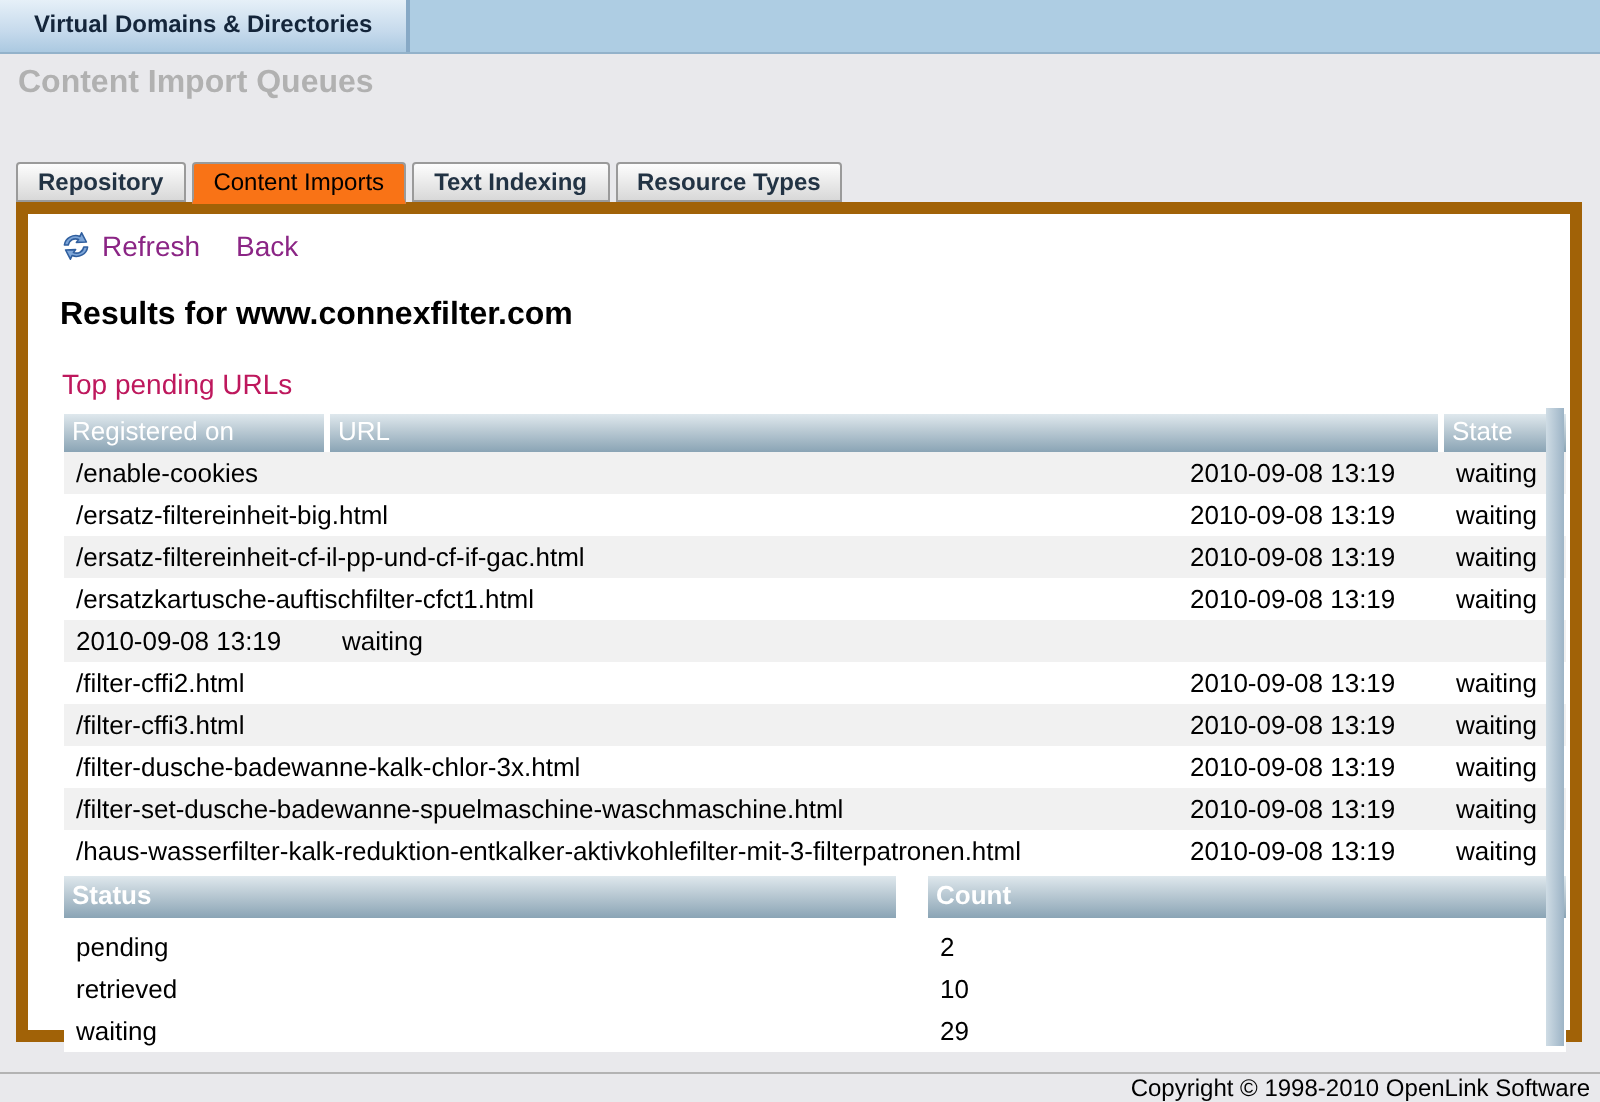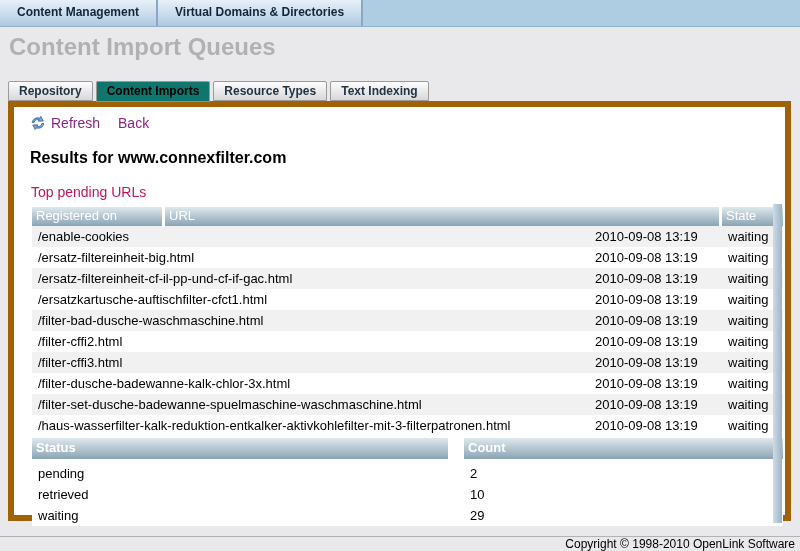--- a/index.html
+++ b/index.html
@@ -26,21 +26,21 @@
     font-size:12px; font-weight:bold; color:#14253a;
     background:linear-gradient(#e6f0f8 0%, #c6daec 60%, #abc9e1 100%);
     border-right:2px solid #87a9c6;
     cursor:pointer;
     white-space:nowrap;
   }
 
   
   .page-title {
     position:absolute; top:33px; left:9px;
-    font-size:24px; font-weight:bold; color:#b1b1b1;
+    font-size:16px; font-weight:bold; color:#b1b1b1;
   }
 
   
   .tabs {
     position:absolute; top:81px; left:8px;
     display:flex; gap:3px;
     z-index:3;
   }
   .tab {
     height:20px; line-height:19px;
@@ -48,23 +48,23 @@
     font-size:12px; color:#223344;
     background:linear-gradient(#fdfdfd, #d8d8d8);
     border:1px solid #9a9a9a;
     border-radius:2px 2px 0 0;
     cursor:pointer;
     white-space:nowrap;
     font-weight:bold;
   }
   .tab.active {
     height:21px;
-    font-weight:bold; color:#000;
-    background:#0f766e;
-    border-bottom:1px solid #f97316;
+    font-weight:normal; color:#000;
+    background:#f97316;
+    border-bottom:3px solid #f97316;
   }
 
   
   .panel {
     position:absolute; top:101px; left:8px;
     width:783px; height:420px;
     background:#fff;
     border:6px solid #a16207;
     z-index:1;
   }
@@ -134,31 +134,30 @@
     text-align:right;
     font-size:12px; line-height:14px;
     padding-right:5px;
     padding-left:43px;
   }
 </style>
 </head>
 <body>
 
 <div class="topbar">
-  <div class="topbar-btn">Content Management</div>
   <div class="topbar-btn">Virtual Domains &amp; Directories</div>
 </div>
 
 <div class="page-title">Content Import Queues</div>
 
 <div class="tabs">
   <div class="tab">Repository</div>
   <div class="tab active">Content Imports</div>
+  <div class="tab">Text Indexing</div>
   <div class="tab">Resource Types</div>
-  <div class="tab">Text Indexing</div>
 </div>
 
 <div class="panel">
 
   <div class="toolbar">
     <span class="link">
       <svg width="16" height="16" viewBox="0 0 16 16">
         <g fill="#7ea6d8" stroke="#2f5e9e" stroke-width="0.8" stroke-linejoin="round">
           <path d="M2.2,7.5 C2.6,4 6.5,1.9 10,3.2 L10.8,1.4 L13.2,6.0 L8.2,6.2 L9.3,4.7 C6.8,3.8 4.5,5.2 4.1,7.5 Z"></path>
           <path d="M13.8,8.5 C13.4,12 9.5,14.1 6,12.8 L5.2,14.6 L2.8,10.0 L7.8,9.8 L6.7,11.3 C9.2,12.2 11.5,10.8 11.9,8.5 Z"></path>
@@ -194,21 +193,20 @@
           <div class="cell c0">/ersatz-filtereinheit-cf-il-pp-und-cf-if-gac.html</div>
           <div class="cell c1">2010-09-08 13:19</div>
           <div class="cell c2">waiting</div>
         </div>
         <div class="trow">
           <div class="cell c0">/ersatzkartusche-auftischfilter-cfct1.html</div>
           <div class="cell c1">2010-09-08 13:19</div>
           <div class="cell c2">waiting</div>
         </div>
         <div class="trow">
-          <div class="cell c0">/filter-bad-dusche-waschmaschine.html</div>
           <div class="cell c1">2010-09-08 13:19</div>
           <div class="cell c2">waiting</div>
         </div>
         <div class="trow">
           <div class="cell c0">/filter-cffi2.html</div>
           <div class="cell c1">2010-09-08 13:19</div>
           <div class="cell c2">waiting</div>
         </div>
         <div class="trow">
           <div class="cell c0">/filter-cffi3.html</div>

